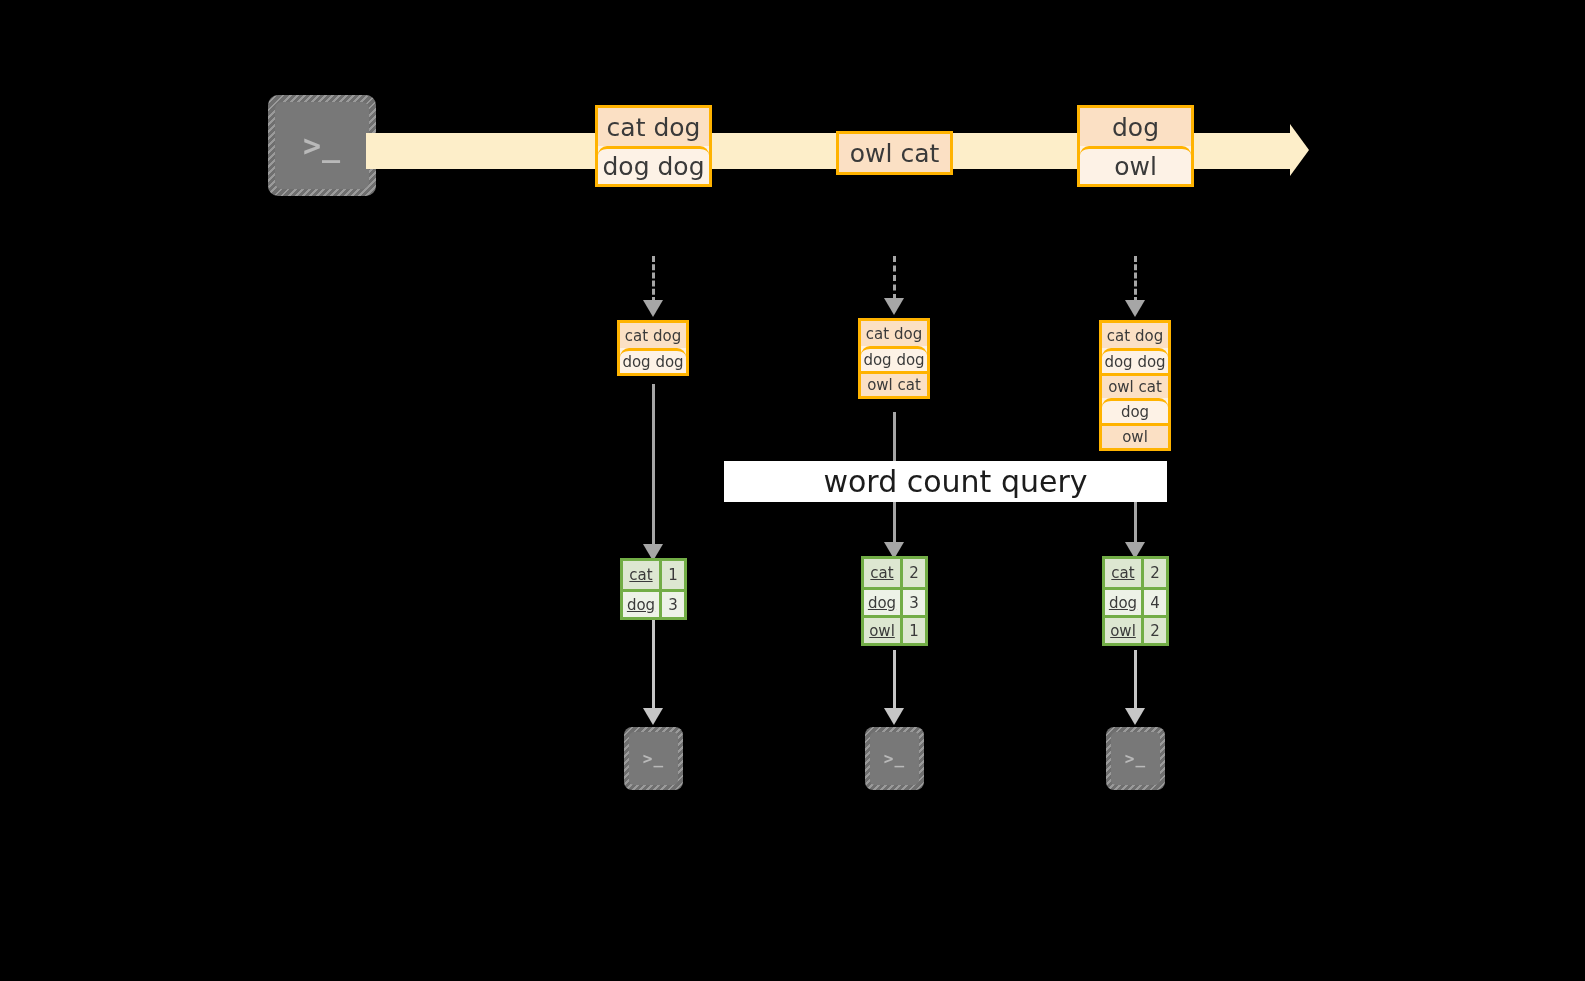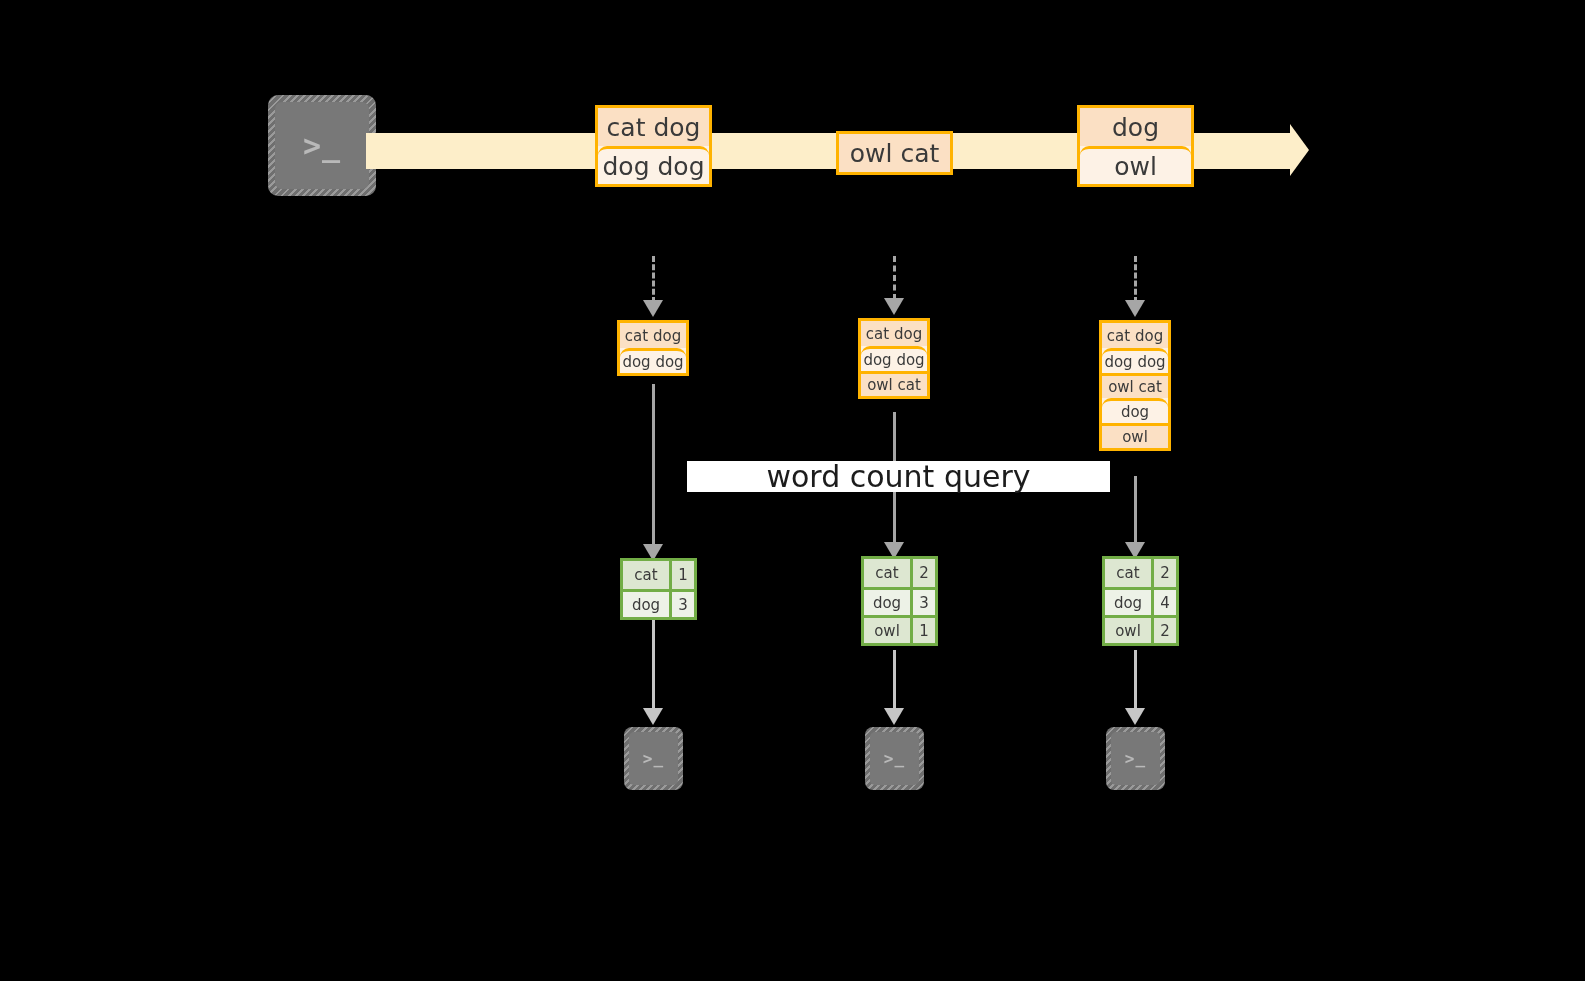--- a/index.html
+++ b/index.html
@@ -102,21 +102,21 @@
   }
   .res-table .row + .row { border-top: 3px solid #72ad46; }
   .res-table .cell {
     box-sizing: border-box;
     display: flex;
     align-items: center;
     justify-content: center;
     font-size: 15px;
     color: #3a3a3a;
   }
-  .res-table .cell.word { width: 46px; }
+  .res-table .cell.word { width: 36px; text-decoration: underline; }
   .res-table .cell.count { width: 25px; border-left: 3px solid #72ad46; }
   .res-table .row.shade .cell { background: #dde7d1; }
   .res-table .row.plain .cell { background: #edf2e7; }
 
   
   .arrow-line {
     position: absolute;
     width: 3px;
     background: #a6a6a6;
   }
@@ -273,17 +273,17 @@
   </div>
 
   <div class="arrow-line light" style="left:1134px; top:650px; height:62px;"></div>
   <div class="arrow-head light" style="left:1125px; top:708px;"></div>
 
   <div class="terminal small" style="left:1106px; top:727px;">
     <div class="inner"></div>
     <div class="glyph">&gt;_</div>
   </div>
 
-  <div class="query-band" style="left:687px; top:461px; width:423px; height:31px;">
+  <div class="query-band" style="left:724px; top:461px; width:423px; height:41px;padding-left:20px;">
     <span class="label">word count query</span>
   </div>
 
 </div>
 
 </body></html>

